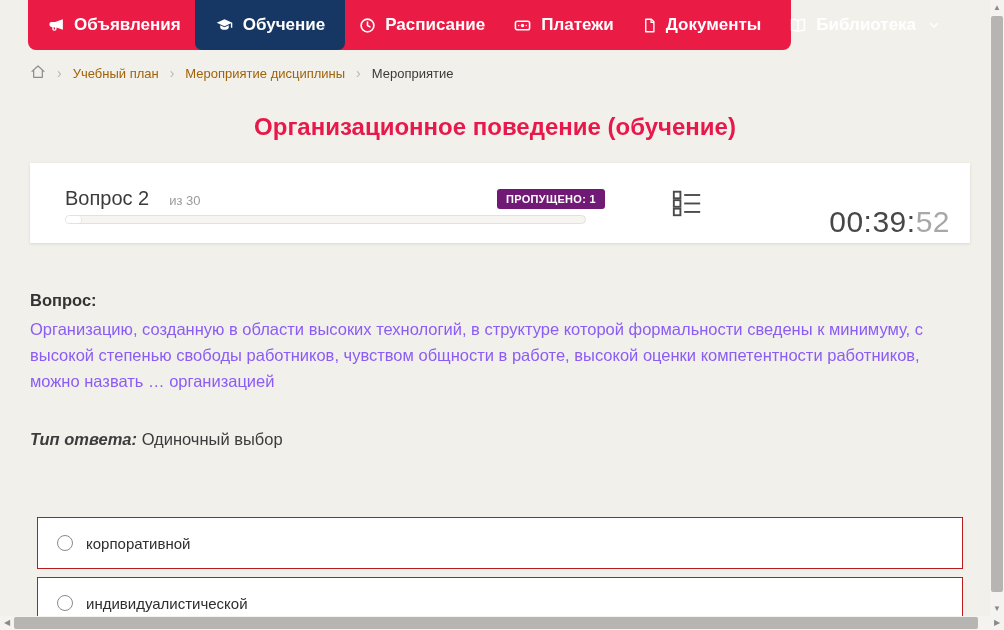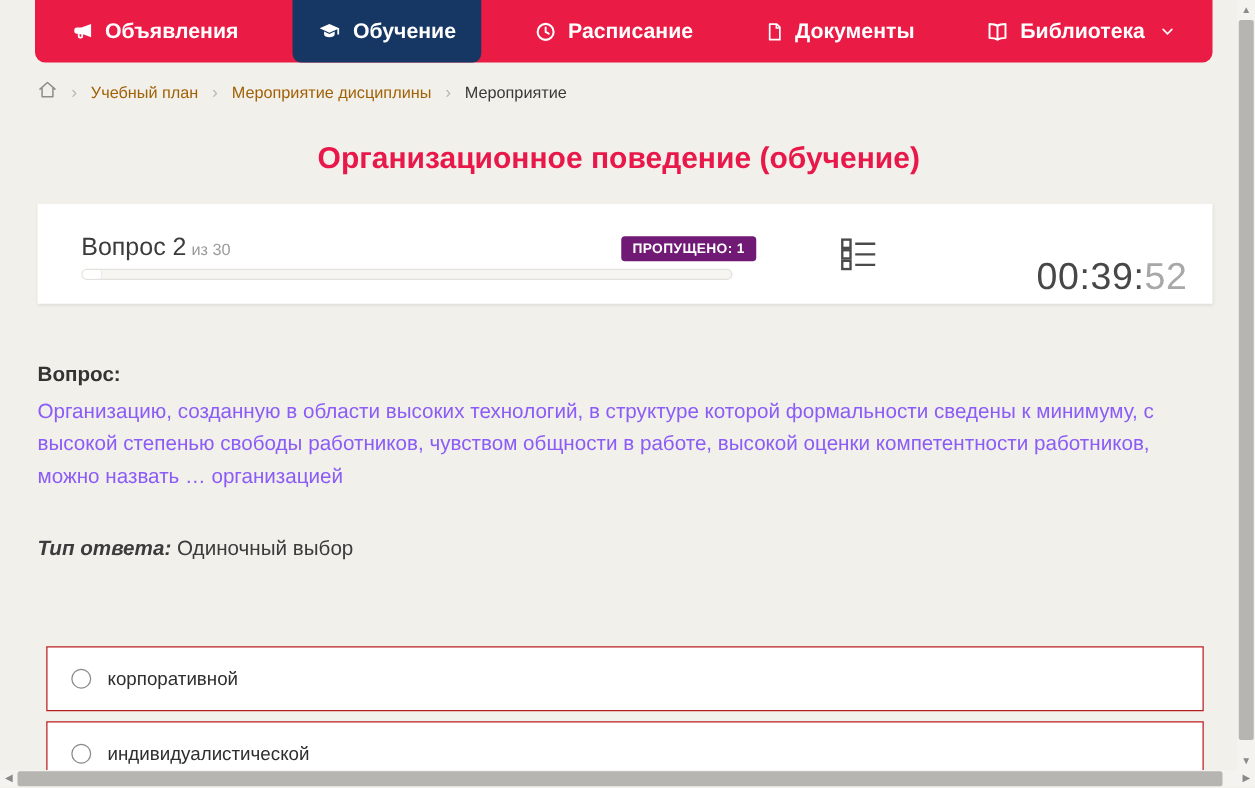--- a/index.html
+++ b/index.html
@@ -6,24 +6,24 @@
   html,body { width:1004px; height:630px; overflow:hidden; }
   body {
     font-family:"Liberation Sans", sans-serif;
     background:#f2f0eb;
     position:relative;
     color:#3c3c3c;
   }
 
   
   .navbar {
-    position:absolute; left:28px; top:0; width:942px; height:50px;
+    position:absolute; left:28px; top:0; width:763px; height:50px;
     background:#ea1b45; border-radius:0 0 8px 8px;
     display:flex; align-items:stretch; justify-content:space-between;
-    padding:0 16px;
+    padding:0 6px;
   }
   .nav-item {
     display:flex; align-items:center; gap:9px;
     color:#fff; font-size:17px; font-weight:bold;
     padding:0 14px; cursor:pointer; white-space:nowrap;
   }
   .nav-item.active {
     background:#163764; border-radius:0 0 7px 7px; padding:0 20px;
   }
   .nav-item svg { display:block; }
@@ -43,21 +43,21 @@
     position:absolute; left:0; top:113px; width:990px;
     text-align:center; color:#e8194a; font-size:24px; font-weight:bold;
   }
 
   
   .q-card {
     position:absolute; left:30px; top:163px; width:940px; height:80px;
     background:#ffffff; box-shadow:0 1px 3px rgba(0,0,0,0.10);
   }
   .q-title { position:absolute; left:35px; top:24px; font-size:20px; color:#3b3b3b; }
-  .q-of { font-size:13px; color:#9b9b9b; font-weight:normal; margin-left:4px; }
+  .q-of { font-size:13px; color:#9b9b9b; font-weight:normal; margin-left:20px; }
   .skip-badge {
     position:absolute; left:467px; top:26px;
     background:#701a75; color:#fff; font-size:11px; font-weight:bold;
     padding:4px 9px; border-radius:3px; letter-spacing:.3px;
   }
   .progress-track {
     position:absolute; left:35px; top:52px; width:521px; height:9px;
     background:#f6f5f2; border:1px solid #e2e1dc; border-radius:6px;
   }
   .progress-fill {
@@ -151,20 +151,31 @@
   <div class="nav-item">
     <span>
       <svg width="17" height="17" viewBox="0 0 24 24">
           <circle cx="12" cy="12" r="9" fill="none" stroke="#fff" stroke-width="2.4"></circle>
           <path d="M12 7v5l3.5 2" fill="none" stroke="#fff" stroke-width="2.2" stroke-linecap="round"></path>
         </svg>
     </span>
     <span>Расписание</span>
   </div>
 
+  <div class="nav-item">
+    <span>
+      <svg width="19" height="17" viewBox="0 0 24 24">
+          <rect x="2" y="6" width="20" height="12" rx="2.5" fill="none" stroke="#fff" stroke-width="2.2"></rect>
+          <circle cx="12" cy="12" r="2.4" fill="#fff"></circle>
+          <circle cx="6.7" cy="12" r="1" fill="#fff"></circle>
+          <circle cx="17.3" cy="12" r="1" fill="#fff"></circle>
+        </svg>
+    </span>
+    <span>Платежи</span>
+  </div>
 
   <div class="nav-item">
     <span>
       <svg width="15" height="17" viewBox="0 0 24 24">
           <path d="M6 2h9l4 4v16H6z" fill="none" stroke="#fff" stroke-width="2.2" stroke-linejoin="round"></path>
           <path d="M14.5 2.5V7H19" fill="none" stroke="#fff" stroke-width="2"></path>
         </svg>
     </span>
     <span>Документы</span>
   </div>

